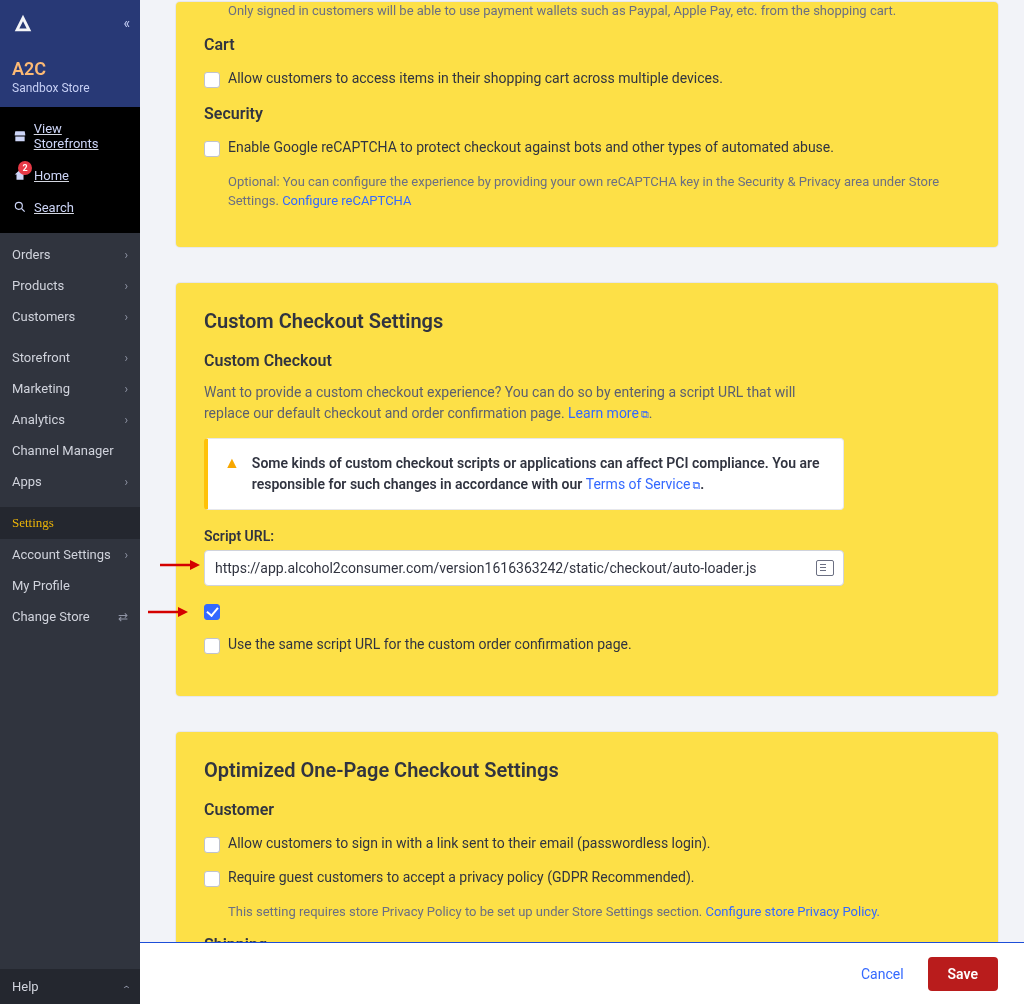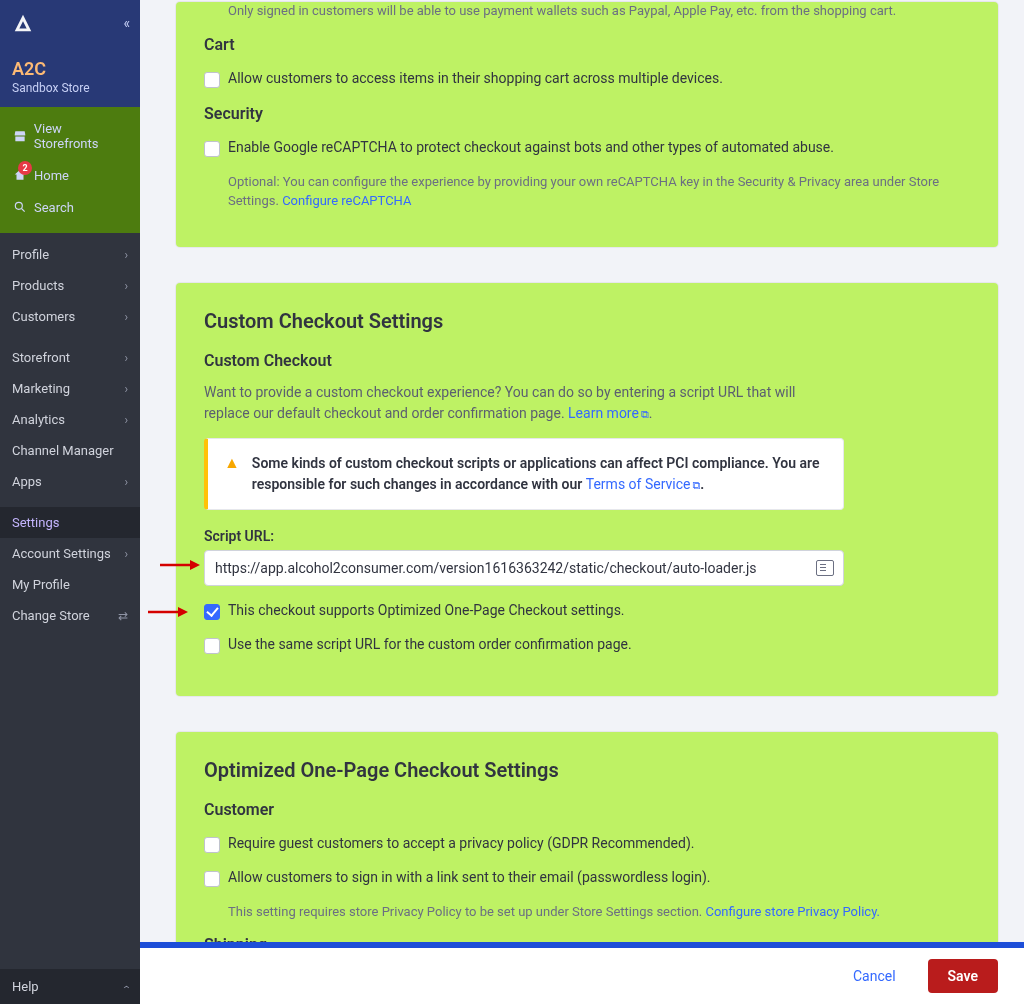--- a/index.html
+++ b/index.html
@@ -31,22 +31,23 @@
     display: flex;
     align-items: center;
     justify-content: space-between;
     margin-bottom: 24px;
   }
   .logo-row svg { display:block; }
   .collapse-icon { color: #c7d0f5; font-size: 14px; }
   .store-name { font-size: 18px; font-weight: 600; color: #fdba74; }
   .store-sub  { font-size: 12px; color: #c7d0f5; margin-top: 2px; }
   .nav-blue {
-    background: #4d7c0f;
+    background: #000000;
     padding: 6px 0 10px 0;
+    text-decoration: underline;
   }
   .nav-item, .nav-blue-item {
     display: flex;
     align-items: center;
     padding: 8px 12px;
     cursor: pointer;
     position: relative;
   }
   .nav-blue-item { color: #cdd5f7; }
   .nav-blue-item .icon, .nav-item .icon {
@@ -62,21 +63,21 @@
     font-size: 9px;
     width: 14px; height: 14px;
     display: flex; align-items: center; justify-content: center;
     font-weight: 700;
   }
   .nav-section { padding: 6px 0; }
   .nav-item {
     color: #d0d3dc;
     justify-content: space-between;
   }
-  .nav-item.active { background: #24272f; color: #c4b5fd; }
+  .nav-item.active { background: #24272f; color: #eab308; font-family: Liberation Serif, serif; }
   .nav-item .label { flex: 1; }
   .chev { font-size: 12px; color: #8f94a5; }
   .nav-divider { height: 10px; }
   .swap-icon { font-size: 12px; color: #8f94a5; }
   .help-bar {
     position: absolute;
     left: 0; bottom: 0;
     width: 140px;
     background: #24272f;
     color: #d0d3dc;
@@ -96,21 +97,21 @@
     overflow: hidden;
   }
   .scroll-area {
     position: absolute;
     left: 0; right: 0; top: 0;
     bottom: 62px;
     overflow-y: auto;
     padding: 0 26px 20px 36px;
   }
   .panel {
-    background: #bef264;
+    background: #fde047;
     border-radius: 4px;
     padding: 26px 28px;
     margin-bottom: 36px;
     box-shadow: 0 0 0 1px #e6e7ec;
   }
   .panel.first { padding-top: 0; }
   .panel h2 {
     font-size: 20px;
     font-weight: 600;
     color: #313440;
@@ -232,26 +233,26 @@
   .arrow.a1 { top: 8px; }
   .arrow.a2 { top: 3px; left: -56px; width: 40px; }
   .row-rel { position: relative; }
 
   
   .footer-bar {
     position: absolute;
     left: 0; right: 0; bottom: 0;
     height: 62px;
     background: #fff;
-    border-top: 6px solid #1d4ed8;
+    border-top: 1px solid #1d4ed8;
     display: flex;
     align-items: center;
     justify-content: flex-end;
     padding: 0 26px;
-    gap: 32px;
+    gap: 24px;
   }
   .btn-cancel {
     color: #3469ff;
     font-size: 14px;
     cursor: pointer;
   }
   .btn-save {
     background: #b91c1c;
     color: #fff;
     font-size: 14px;
@@ -302,21 +303,21 @@
             <circle cx="10" cy="10" r="6"></circle>
             <path d="M20 20l-5-5"></path>
           </svg>
       </span>
       <span>Search</span>
     </div>
   </div>
 
   <div class="nav-section">
     <div class="nav-item">
-        <span class="label">Profile</span>
+        <span class="label">Orders</span>
         <span class="chev">›</span>
       </div>
     <div class="nav-item">
         <span class="label">Products</span>
         <span class="chev">›</span>
       </div>
     <div class="nav-item">
         <span class="label">Customers</span>
         <span class="chev">›</span>
       </div>
@@ -412,38 +413,37 @@
       </div>
 
       <div class="checkbox-row row-rel">
         <span class="arrow a2">
           <svg width="40" height="14" viewBox="0 0 40 14">
               <line x1="0" y1="7" x2="30" y2="7" stroke="#d40000" stroke-width="2.5"></line>
               <polygon points="30,2 40,7 30,12" fill="#d40000"></polygon>
             </svg>
         </span>
         <span class="chk checked"></span>
-        <span class="chk-label">This checkout supports Optimized One-Page Checkout settings.</span>
       </div>
       <div class="checkbox-row">
         <span class="chk"></span>
         <span class="chk-label">Use the same script URL for the custom order confirmation page.</span>
       </div>
     </div>
 
     <div class="panel">
       <h2>Optimized One-Page Checkout Settings</h2>
       <div class="group-title">Customer</div>
       <div class="checkbox-row">
         <span class="chk"></span>
-        <span class="chk-label">Require guest customers to accept a privacy policy (GDPR Recommended).</span>
+        <span class="chk-label">Allow customers to sign in with a link sent to their email (passwordless login).</span>
       </div>
       <div class="checkbox-row">
         <span class="chk"></span>
-        <span class="chk-label">Allow customers to sign in with a link sent to their email (passwordless login).</span>
+        <span class="chk-label">Require guest customers to accept a privacy policy (GDPR Recommended).</span>
       </div>
       <div class="desc-small">
         <span>This setting requires store Privacy Policy to be set up under Store Settings section. </span><a class="link">Configure store Privacy Policy.</a>
       </div>
       <div class="group-title" style="margin-bottom:0">Shipping</div>
     </div>
 
   </div>
 
   <div class="footer-bar">

